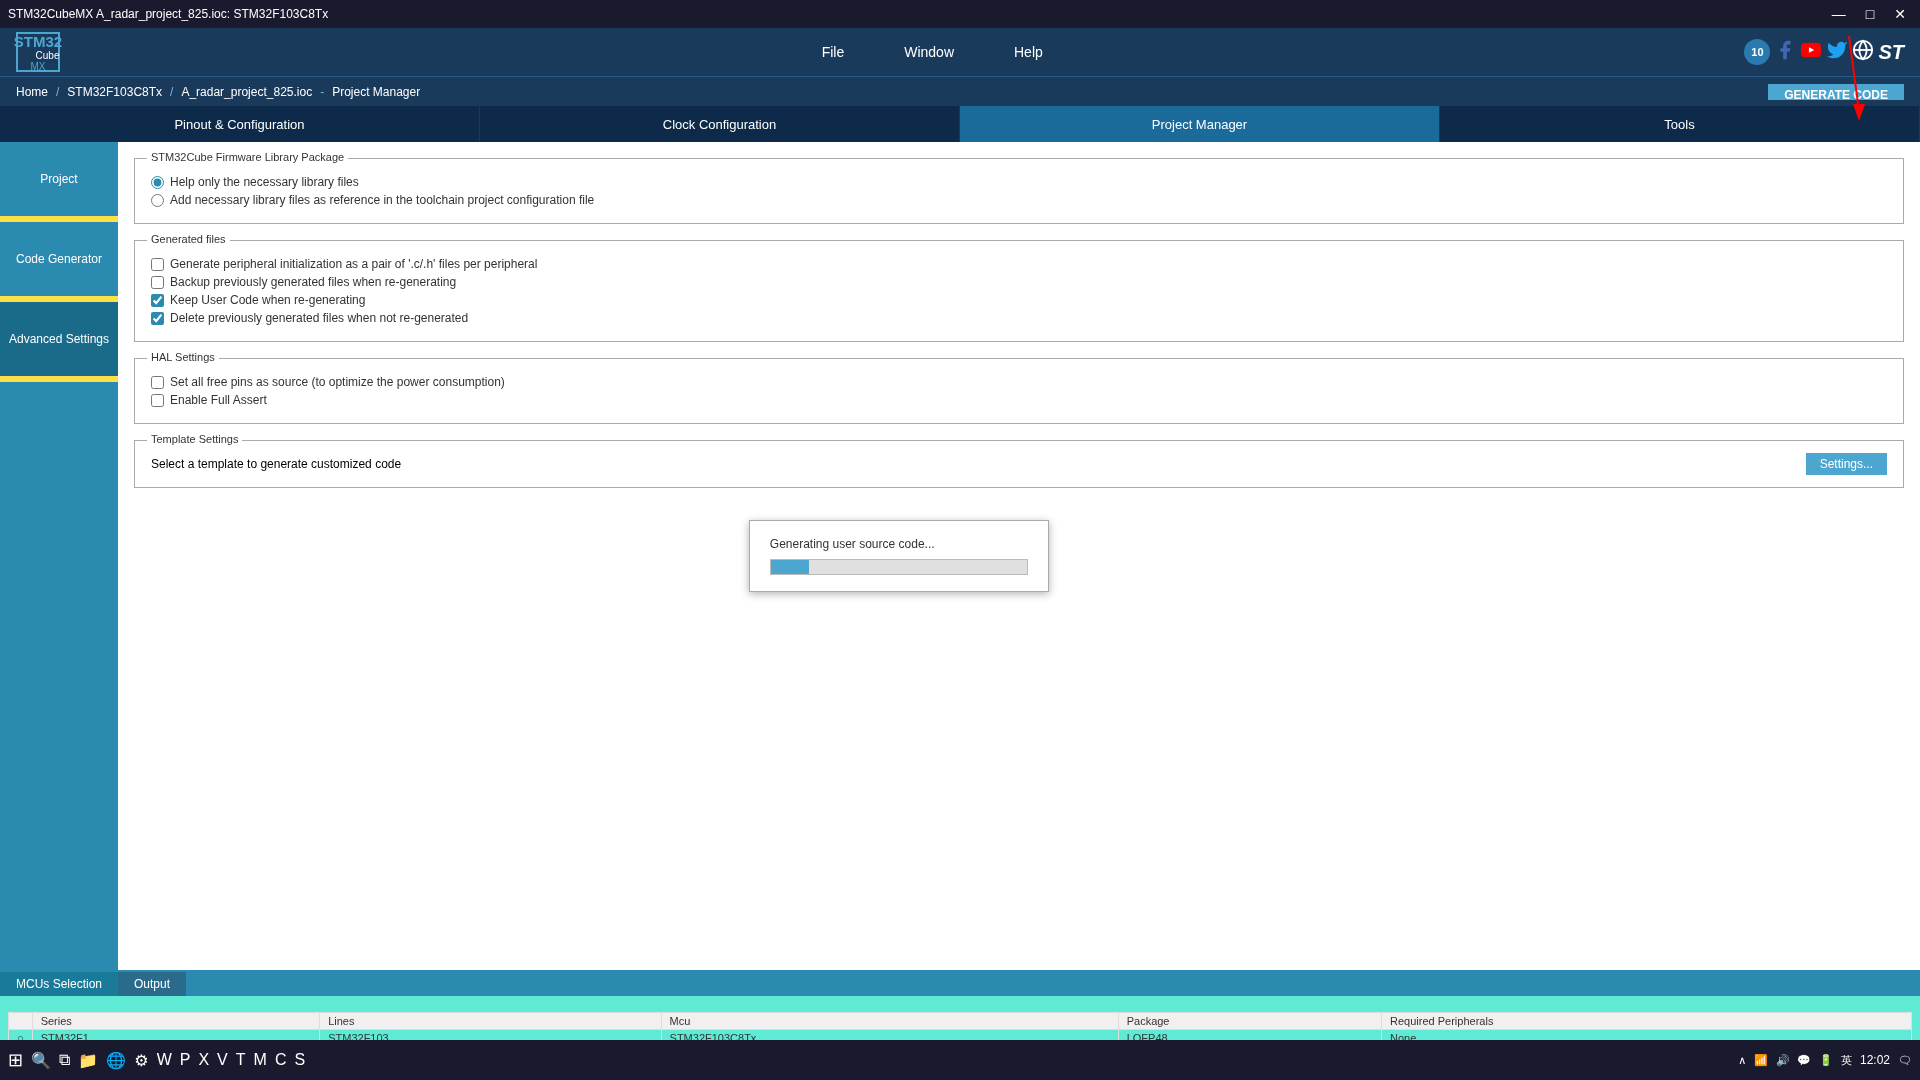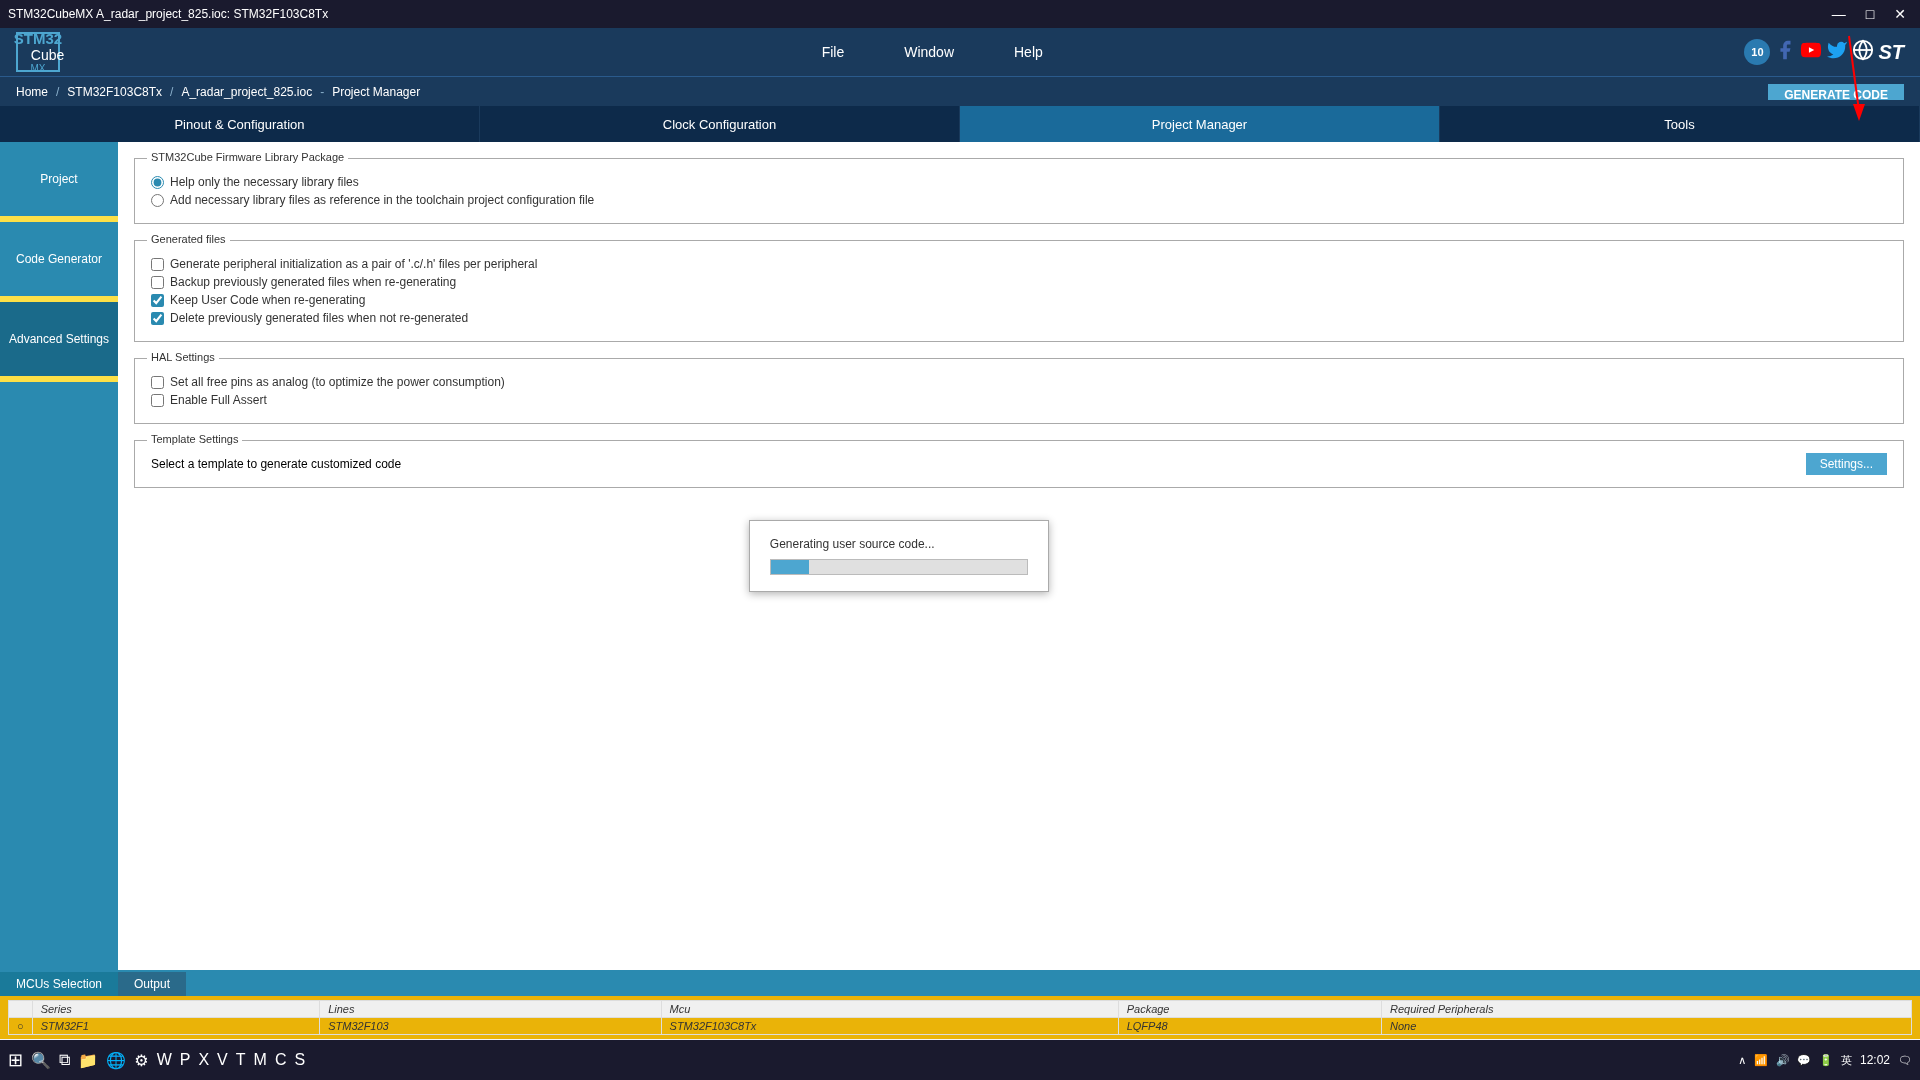--- a/index.html
+++ b/index.html
@@ -24,21 +24,21 @@
     .menu-bar {
       background: #1a3a5c;
       display: flex;
       align-items: center;
       height: 48px;
       padding: 0 16px;
     }
     .logo-area { display: flex; align-items: center; gap: 4px; margin-right: 60px; }
     .logo-box { background: #1a3a5c; border: 2px solid #4da6d0; width: 44px; height: 40px; display: flex; flex-direction: column; align-items: center; justify-content: center; }
     .logo-text-stm { color: #4da6d0; font-size: 15px; font-weight: bold; }
-    .logo-text-cube { color: white; font-size: 14px; margin-left: 19px; }
+    .logo-text-cube { color: white; font-size: 10px; margin-left: 19px; }
     .logo-text-mx { color: #4da6d0; font-size: 10px; }
     .menu-items { display: flex; gap: 60px; flex: 1; justify-content: center; }
     .menu-item { color: white; font-size: 14px; cursor: pointer; }
     .social-icons { display: flex; gap: 4px; align-items: center; justify-content: center; }
     .social-icon { color: white; font-size: 18px; cursor: pointer; }
     .version-badge { background: #2a7ab0; color: white; border-radius: 50%; width: 26px; height: 26px; display: flex; align-items: center; justify-content: center; font-size: 11px; font-weight: bold; }
 
     
     .breadcrumb-bar {
       background: #1a3a5c;
@@ -195,23 +195,22 @@
       padding: 0 16px;
       color: white;
       font-size: 12px;
       display: flex;
       align-items: center;
       cursor: pointer;
       background: #1a7a9a;
     }
     .bottom-tab.active { background: #2a6a8a; }
     .bottom-content {
-      padding: 4px 8px;
-      background: #eab308;
-      font-style: italic;
+      padding: 16px 8px;
+      background: #5eead4;
     }
     .bottom-table { width: 100%; border-collapse: collapse; font-size: 11px; }
     .bottom-table th { background: #f0f0f0; border: 1px solid #ddd; padding: 2px 8px; text-align: left; color: #333; font-weight: normal; }
     .bottom-table td { border: 1px solid #ddd; padding: 2px 8px; color: #333; }
     .col-radio { width: 20px; }
 
     
     .taskbar {
       height: 40px;
       background: #1a1a2e;
@@ -364,21 +363,21 @@
       <div class="checkbox-option">
         <input type="checkbox" class="checkbox-input" checked="" style="">
         <label>Delete previously generated files when not re-generated</label>
       </div>
     </div>
 
     <div class="section-group">
       <span class="section-label">HAL Settings</span>
       <div class="checkbox-option">
         <input type="checkbox" class="checkbox-input" style="">
-        <label>Set all free pins as analog (to optimize the power consumption)</label>
+        <label>Set all free pins as source (to optimize the power consumption)</label>
       </div>
       <div class="checkbox-option">
         <input type="checkbox" class="checkbox-input" style="">
         <label>Enable Full Assert</label>
       </div>
     </div>
 
     <div class="section-group">
       <span class="section-label">Template Settings</span>
       <div class="template-row">

